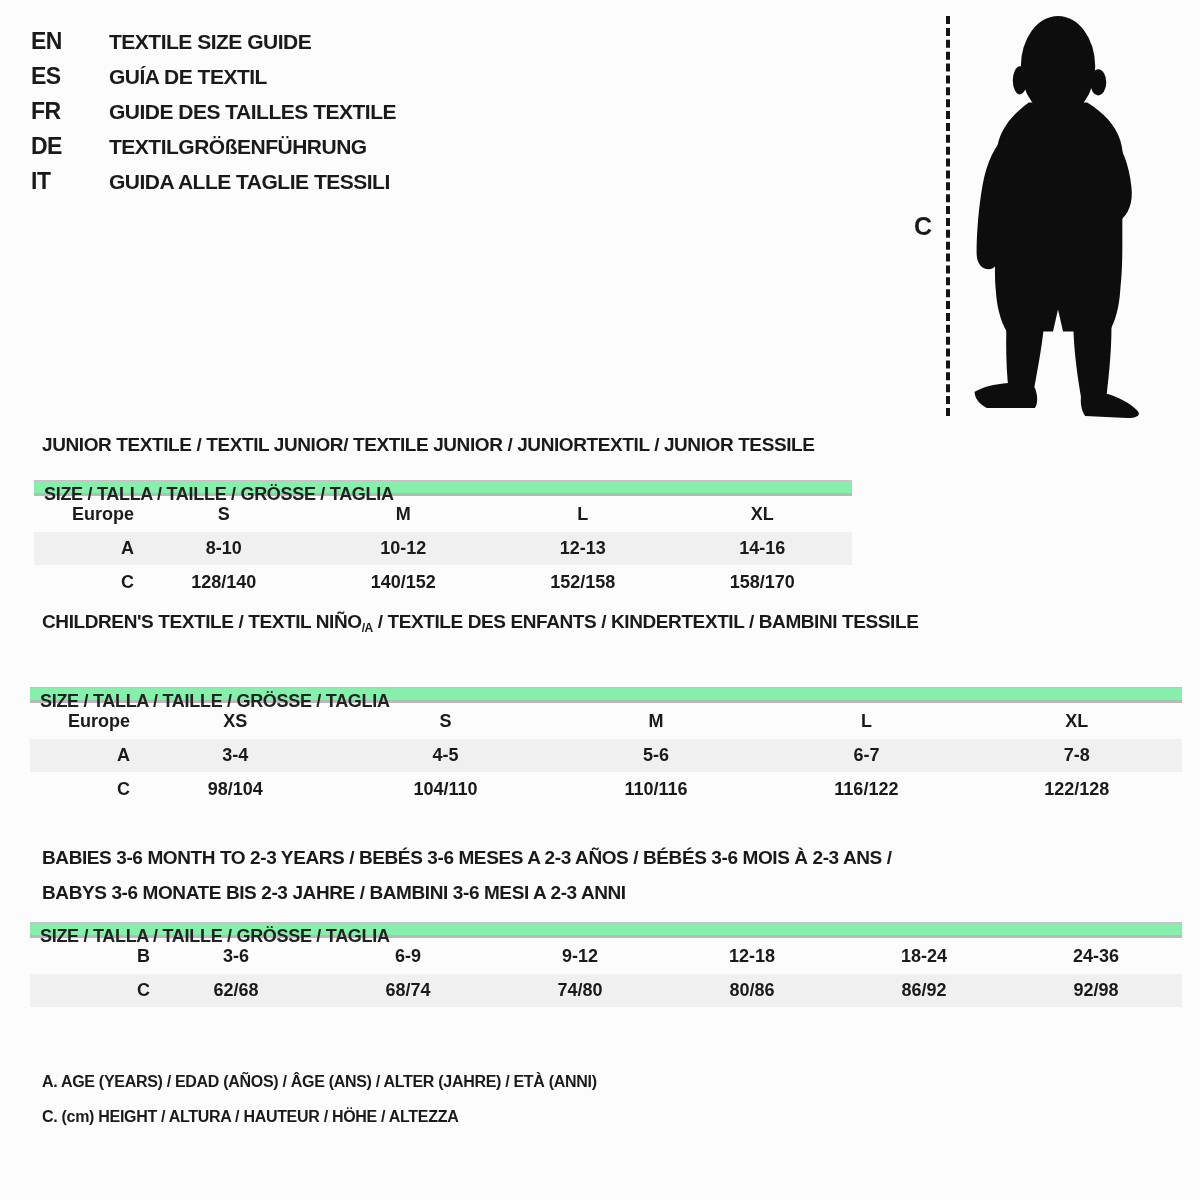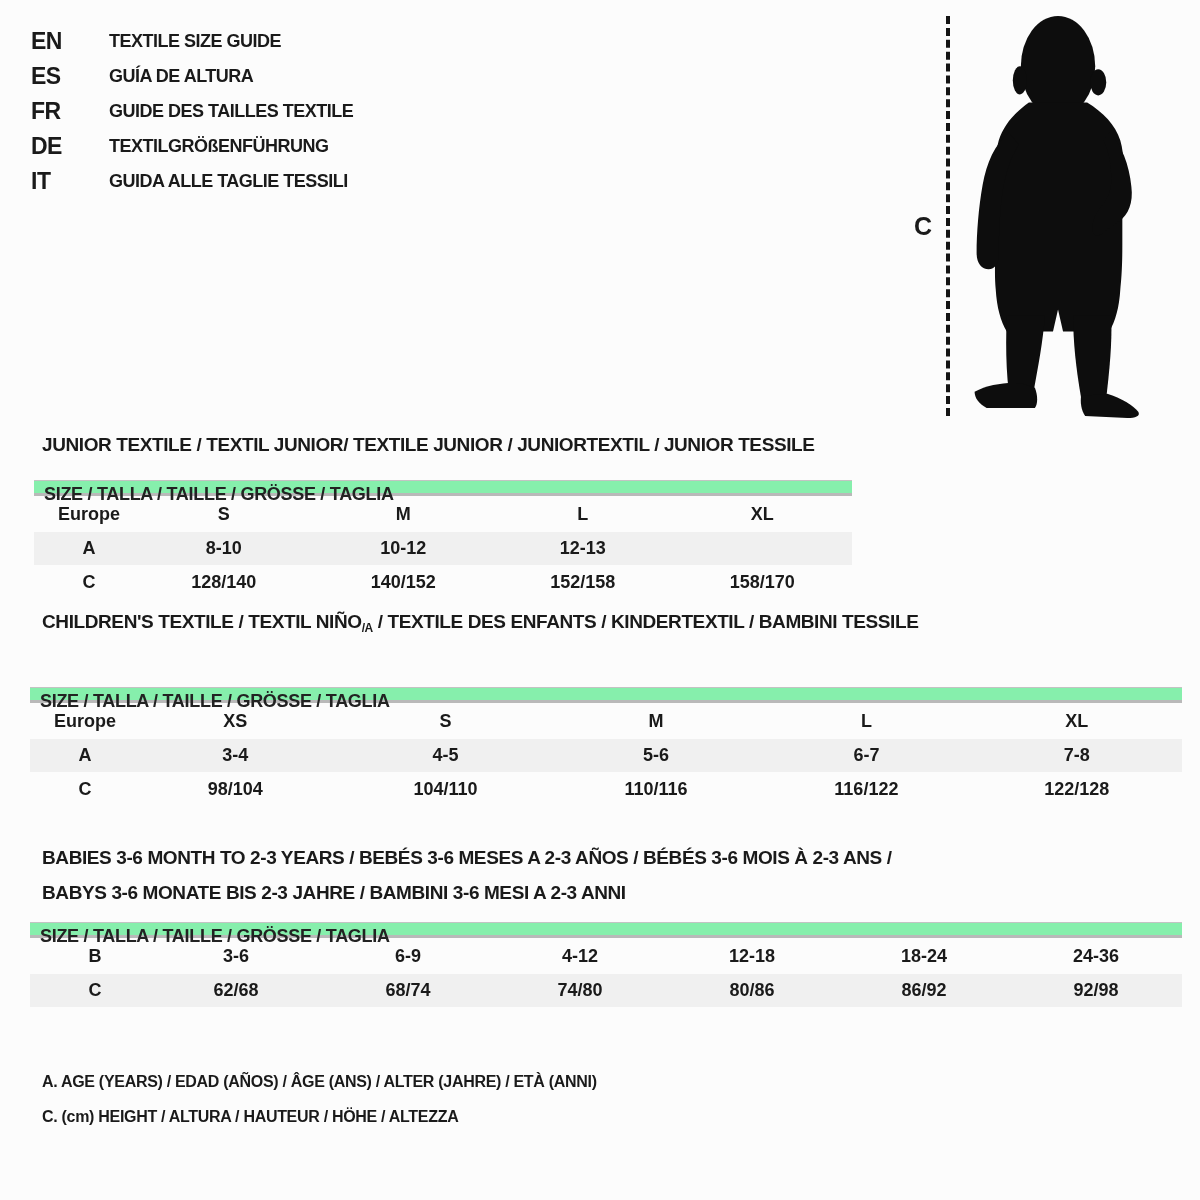--- a/index.html
+++ b/index.html
@@ -8,21 +8,21 @@
     position:relative;
     background:#fcfcfc;
     font-family:"Liberation Sans", sans-serif;
     color:#1a1a1a;
     overflow:hidden;
   }
   
   .lang-block { position:absolute; left:31px; top:24px; }
   .lang-row { display:flex; height:35px; align-items:center; }
   .lang-code { width:78px; font-size:23px; font-weight:bold; letter-spacing:-0.5px; }
-  .lang-title { font-size:18px; font-weight:bold; letter-spacing:-0.5px; }
+  .lang-title { font-size:21px; font-weight:bold; letter-spacing:-0.5px; }
   
   .dashline {
     position:absolute; left:946px; top:16px; height:400px; width:0;
     border-left:4px dashed #141414;
   }
   .c-label { position:absolute; left:914px; top:212px; font-size:25px; font-weight:bold; }
   .silhouette { position:absolute; left:964px; top:14px; }
   
   .sec-title {
     position:absolute; left:42px;
@@ -40,37 +40,37 @@
     padding-left:10px;
     font-size:18px; font-weight:bold; letter-spacing:-0.3px;
     margin-bottom:2px;
     color:#222;
   }
   .trow { display:grid; height:33px; line-height:33px; font-size:18px; font-weight:bold; margin-bottom:1px; }
   .cols4 { grid-template-columns:100px repeat(4,1fr); }
   .cols5 { grid-template-columns:100px repeat(5,1fr); }
   .cols6 { grid-template-columns:120px repeat(6,1fr); }
   .trow.alt { background:#f0f0f0; }
-  .tlabel { text-align:center; padding-left:10px; }
+  .tlabel { text-align:right; padding-left:10px; }
   .tcell { text-align:center; }
   
   .legend { position:absolute; left:42px; top:1064px; }
   .legend-line { height:35px; line-height:35px; font-size:16px; font-weight:bold; letter-spacing:-0.3px; }
 </style>
 </head>
 <body>
 
 <div class="lang-block">
   <div class="lang-row">
     <span class="lang-code">EN</span>
     <span class="lang-title">TEXTILE SIZE GUIDE</span>
   </div>
   <div class="lang-row">
     <span class="lang-code">ES</span>
-    <span class="lang-title">GUÍA DE ALTURA</span>
+    <span class="lang-title">GUÍA DE TEXTIL</span>
   </div>
   <div class="lang-row">
     <span class="lang-code">FR</span>
     <span class="lang-title">GUIDE DES TAILLES TEXTILE</span>
   </div>
   <div class="lang-row">
     <span class="lang-code">DE</span>
     <span class="lang-title">TEXTILGRÖßENFÜHRUNG</span>
   </div>
   <div class="lang-row">
@@ -104,20 +104,21 @@
     <span class="tcell">S</span>
     <span class="tcell">M</span>
     <span class="tcell">L</span>
     <span class="tcell">XL</span>
   </div>
   <div class="trow cols4 alt">
     <span class="tlabel">A</span>
     <span class="tcell">8-10</span>
     <span class="tcell">10-12</span>
     <span class="tcell">12-13</span>
+    <span class="tcell">14-16</span>
   </div>
   <div class="trow cols4">
     <span class="tlabel">C</span>
     <span class="tcell">128/140</span>
     <span class="tcell">140/152</span>
     <span class="tcell">152/158</span>
     <span class="tcell">158/170</span>
   </div>
 </div>
 
@@ -153,21 +154,21 @@
 <div class="sec-title two-line" style="top:840px;">
   <div>BABIES 3-6 MONTH TO 2-3 YEARS / BEBÉS 3-6 MESES A 2-3 AÑOS / BÉBÉS 3-6 MOIS À 2-3 ANS /</div>
   <div>BABYS 3-6 MONATE BIS 2-3 JAHRE / BAMBINI 3-6 MESI A 2-3 ANNI</div>
 </div>
 <div class="stable" style="left:30px; top:922px; width:1152px;">
   <div class="size-bar">SIZE / TALLA / TAILLE / GRÖSSE / TAGLIA</div>
   <div class="trow cols6">
     <span class="tlabel">B</span>
     <span class="tcell">3-6</span>
     <span class="tcell">6-9</span>
-    <span class="tcell">4-12</span>
+    <span class="tcell">9-12</span>
     <span class="tcell">12-18</span>
     <span class="tcell">18-24</span>
     <span class="tcell">24-36</span>
   </div>
   <div class="trow cols6 alt">
     <span class="tlabel">C</span>
     <span class="tcell">62/68</span>
     <span class="tcell">68/74</span>
     <span class="tcell">74/80</span>
     <span class="tcell">80/86</span>

